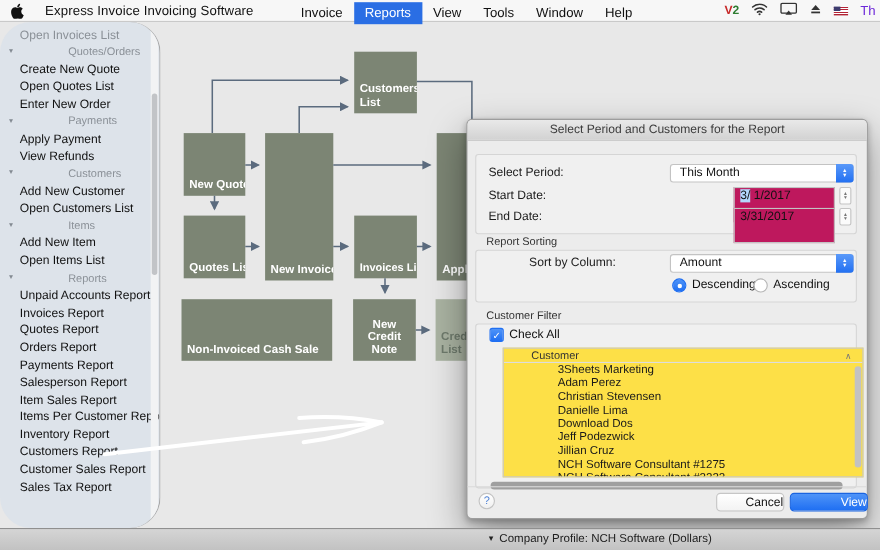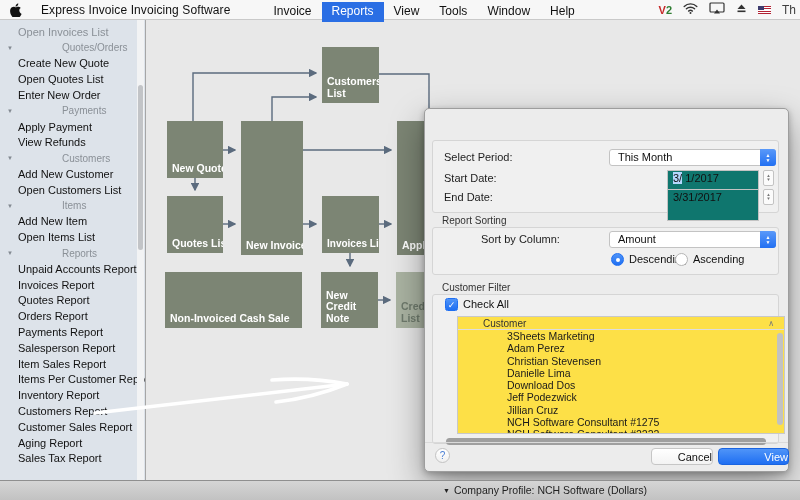--- a/index.html
+++ b/index.html
@@ -15,26 +15,26 @@
   .appname { margin-left:19px; font-weight:normal; letter-spacing:.1px; }
   .menus { margin-left:33px; display:flex; height:16px; }
   .menu-item { padding:0 10px; line-height:19px; height:20px; cursor:default; }
   .menu-item.active { background:#2a6ee4; color:#fff; }
   .mright { margin-left:auto; display:flex; align-items:center; gap:11px; margin-right:0; }
   .v2 { font-weight:bold; font-size:11px; }
   .v2 .v { color:#c62828; } .v2 .n { color:#2e7d32; }
   .flag { width:13px; height:8px; position:relative;
           background:repeating-linear-gradient(180deg,#b22234 0 1.2px,#fff 1.2px 2.3px); }
   .flag:after { content:""; position:absolute; left:0; top:0; width:6px; height:4px; background:#3c3b6e; }
-  .clock { font-size:12px; color:#404040; width:18px; overflow:hidden; white-space:nowrap; }
+  .clock { font-size:12px; color:#6d28d9; width:18px; overflow:hidden; white-space:nowrap; }
 
   
   .sidebar { position:absolute; left:0; top:20px; width:146px; bottom:20px; z-index:10;
              background:#dde3ea; border-right:1px solid #a6a6a6; overflow:hidden;
-             font-size:11px; padding-top:4px; }
+             font-size:11px; padding-top:4px;border-radius:28px; }
   .sb { height:15.8px; display:flex; align-items:center; padding-left:18px; white-space:nowrap; }
   .sb.s { padding-left:7px; color:#8a9097; font-size:10px;gap:44px; }
   .sb.dim span { color:#8a9097; }
   .tri { font-size:6px; color:#838a92; margin-right:5px; transform:translateY(-.5px); }
   .sb-scroll { position:absolute; right:1px; top:0; bottom:0; width:7px; background:#f2f3f4; }
   .sb-thumb { position:absolute; left:1px; top:65px; width:5px; height:165px;
               background:#c2c4c7; border-radius:3px; }
 
   
   .canvas { position:absolute; left:146px; top:20px; right:0; bottom:20px; background:#e8e8e8; z-index:5; }
@@ -59,21 +59,21 @@
   .g1 { top:31px; height:73px; } .g2 { top:118px; height:48px; } .g3 { top:185px; height:150px; }
   .group-label { position:absolute; left:17px; font-size:10px; color:#333; }
   .gl1 { top:19px;margin-top:45px; } .gl2 { top:106px; } .gl3 { top:173px; }
   .flabel { position:absolute; left:19px; height:17px; line-height:17px; color:#1c1c1c; }
   .popup { position:absolute; left:184px; width:167px; height:17px; background:#fff;
            border:1px solid #c3c3c3; border-radius:3px; line-height:15px; padding-left:8px; }
   .popup .step { position:absolute; right:-1px; top:-1px; width:16px; height:17px; border-radius:0 3px 3px 0;
                  background:linear-gradient(#5a99f9,#2270f2); color:#fff;
                  display:flex; flex-direction:column; align-items:center; justify-content:center; }
   .popup .step span { font-size:5px; line-height:4.5px; }
-  .tfield { position:absolute; left:242px; width:92px; height:32px; background:#0f766e;
+  .tfield { position:absolute; left:242px; width:92px; height:32px; background:#be185d;
             border:1px solid #c3c3c3; line-height:14px; padding-left:5px; }
   .tfield .sel { background:#b4d7fd; }
   .dstep { position:absolute; left:338px; width:11px; height:16px; background:#fbfbfb;
            border:1px solid #c3c3c3; border-radius:2px; color:#777;
            display:flex; flex-direction:column; align-items:center; justify-content:center; }
   .dstep span { font-size:4.5px; line-height:4px; }
   .radio { position:absolute; height:14px; display:flex; align-items:center; gap:5px; }
   .rdot { width:13px; height:13px; border-radius:50%; background:#fff; border:1px solid #b5b5b5; position:relative; }
   .radio.on .rdot { background:linear-gradient(#4f94f8,#1f6ff2); border-color:#1f6ff2; }
   .radio.on .rdot:after { content:""; position:absolute; left:4px; top:4px; width:4px; height:4px;
@@ -234,23 +234,20 @@
   <div class="sb i">
       <span>Inventory Report</span>
     </div>
   <div class="sb i">
       <span>Customers Report</span>
     </div>
   <div class="sb i">
       <span>Customer Sales Report</span>
     </div>
   <div class="sb i">
-      <span>Aging Report</span>
-    </div>
-  <div class="sb i">
       <span>Sales Tax Report</span>
     </div>
   <div class="sb-scroll">
       <div class="sb-thumb"></div>
     </div>
 </div>
 
 <div class="canvas">
   <div class="fbox" style="left:176px;top:27px;width:57px;height:56px;">
       <span>Customers List</span>
@@ -266,21 +263,21 @@
     </div>
   <div class="fbox nw" style="left:176px;top:176px;width:57px;height:57px;font-size:10px;">
       <span>Invoices List</span>
     </div>
   <div class="fbox nw" style="left:251px;top:101px;width:57px;height:134px;">
       <span>Apply P</span>
     </div>
   <div class="fbox nw" style="left:19px;top:252px;width:137px;height:56px;">
       <span>Non-Invoiced Cash Sale</span>
     </div>
-  <div class="fbox" style="left:175px;top:252px;width:57px;height:56px;">
+  <div class="fbox" style="left:175px;top:252px;width:57px;height:56px;text-align:center;">
       <span>New Credit Note</span>
     </div>
   <div class="fbox light" style="left:250px;top:252px;width:57px;height:56px;">
       <span>Credit List</span>
     </div>
 
   <svg class="flow-lines" width="654" height="460">
     <defs>
       <marker id="arw" markerWidth="6" markerHeight="6" refX="5" refY="3" orient="auto">
         <path d="M0,0 L6,3 L0,6 z" fill="#5b6b7e"></path>
@@ -304,20 +301,21 @@
 
 <svg class="anno" width="800" height="500">
   <g fill="none" stroke="#fff" stroke-width="3.6" stroke-linecap="round">
     <path d="M95,413 L347,384"></path>
     <path d="M347,384 Q310,377 272,380"></path>
     <path d="M347,384 Q312,398 276,402"></path>
   </g>
 </svg>
 
 <div class="dialog">
+  <div class="dlg-title">Select Period and Customers for the Report</div>
 
   <span class="group-label gl1">Select Period</span>
   <div class="group g1"></div>
   <span class="flabel" style="top:40px;">Select Period:</span>
   <div class="popup" style="top:40px;">
     <span>This Month</span>
     <span class="step">
         <span>▲</span>
         <span>▼</span>
       </span>
@@ -346,21 +344,21 @@
     <span>Amount</span>
     <span class="step">
         <span>▲</span>
         <span>▼</span>
       </span>
   </div>
   <div class="radio on" style="left:186px;top:143px;">
     <span class="rdot"></span>
     <span>Descending</span>
   </div>
-  <div class="radio" style="left:250px;top:143px;">
+  <div class="radio" style="left:260px;top:143px;">
     <span class="rdot"></span>
     <span>Ascending</span>
   </div>
 
   <span class="group-label gl3">Customer Filter</span>
   <div class="group g3"></div>
   <div class="chk"><span>✓</span></div>
   <span class="chklabel">Check All</span>
   <div class="clist">
     <div class="chead">

